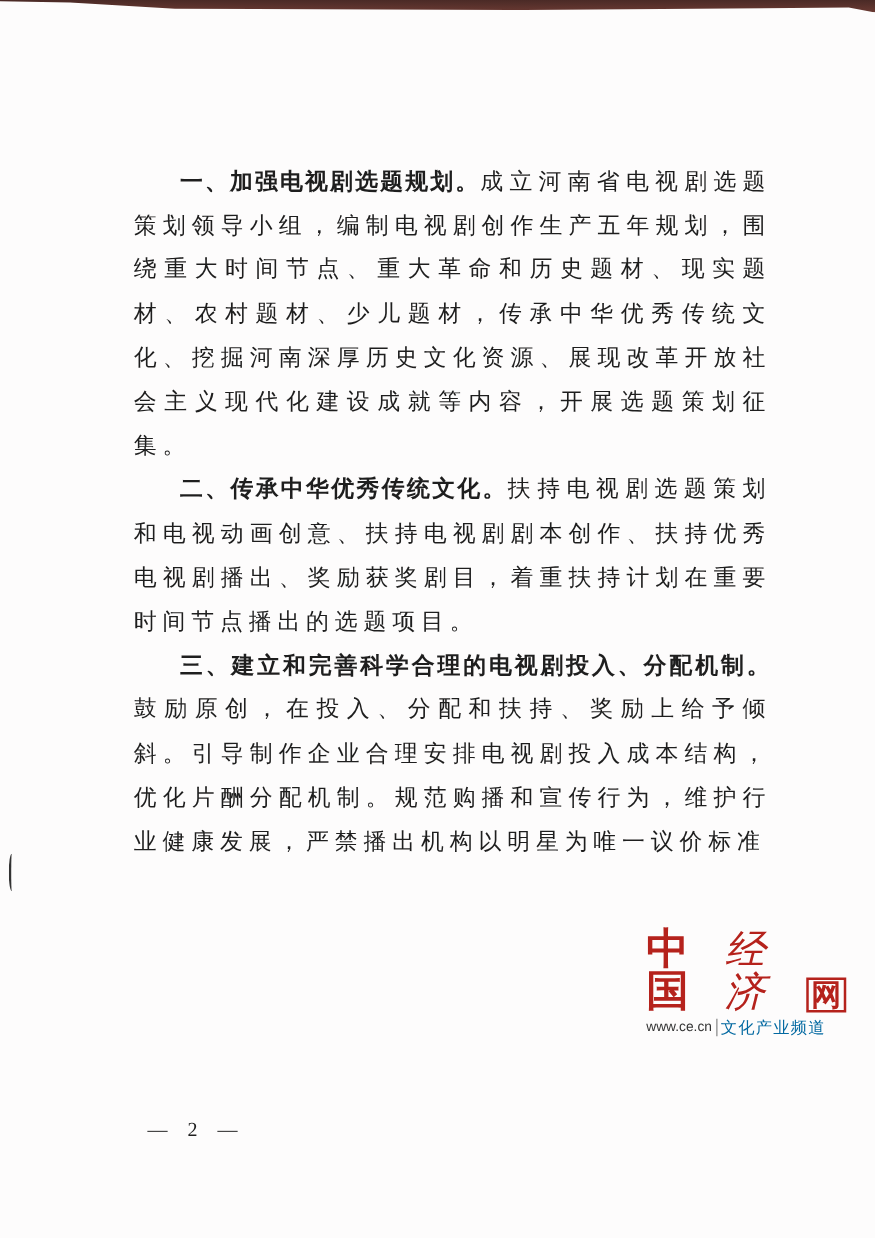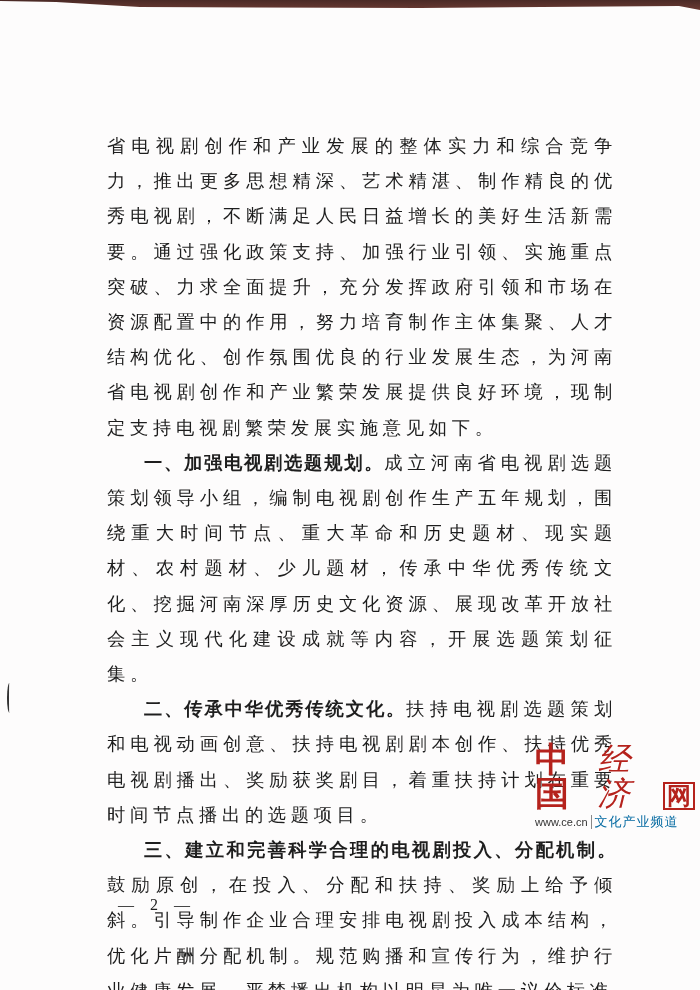--- a/index.html
+++ b/index.html
@@ -25,42 +25,39 @@
     margin:0; font-size:18.3px; line-height:35.2px;
     letter-spacing:4.7px; text-align:justify; text-align-last:left;
   }
   .para.indent { text-indent:37px; }
   .para .heading { font-family:"DejaVu Sans","Liberation Sans",sans-serif; font-weight:bold; letter-spacing:1.4px;margin-top:46px; }
   .page-number {
     position:absolute; left:118px; top:896px; font-size:16px; letter-spacing:6px;
     font-family:"Liberation Serif",serif;
   }
   .watermark {
-    position:absolute; left:535px; top:742px; width:160px;
+    position:absolute; left:517px; top:742px; width:160px;
     font-family:"DejaVu Sans",sans-serif;
   }
   .wm-logo { display:flex; align-items:flex-end; gap:2px; }
   .wm-zg { color:#b5221c; font-size:34px; font-weight:bold; line-height:34px; letter-spacing:-2px; }
   .wm-jj { color:#b5221c; font-size:32px; font-style:italic; line-height:34px; letter-spacing:-1px; }
   .wm-wang { color:#b5221c; font-size:24px; font-weight:bold; line-height:30px; border:2px solid #b5221c; padding:0 2px; margin-left:4px; height:24px; display:flex; align-items:center;}
   .wm-sub { display:flex; align-items:center; gap:3px; margin-top:3px;text-align:right; }
   .wm-url { font-size:11px; color:#333; font-family:"Liberation Sans",sans-serif; }
   .wm-sep { width:1px; height:14px; background:#888; }
   .wm-channel { font-size:13px; color:#0369a1; letter-spacing:1px; }
 </style>
 </head>
 <body>
 
 <div class="top-edge"></div>
 <div class="binding-mark"></div>
 
 <div class="page">
-  <p class="para">
-    <span>省电视剧创作和产业发展的整体实力和综合竞争力，推出更多思想精深、艺术精湛、制作精良的优秀电视剧，不断满足人民日益增长的美好生活新需要。通过强化政策支持、加强行业引领、实施重点突破、力求全面提升，充分发挥政府引领和市场在资源配置中的作用，努力培育制作主体集聚、人才结构优化、创作氛围优良的行业发展生态，为河南省电视剧创作和产业繁荣发展提供良好环境，现制定支持电视剧繁荣发展实施意见如下。</span>
-  </p>
   <p class="para indent">
     <span class="heading">一、加强电视剧选题规划。</span><span>成立河南省电视剧选题策划领导小组，编制电视剧创作生产五年规划，围绕重大时间节点、重大革命和历史题材、现实题材、农村题材、少儿题材，传承中华优秀传统文化、挖掘河南深厚历史文化资源、展现改革开放社会主义现代化建设成就等内容，开展选题策划征集。</span>
   </p>
   <p class="para indent">
     <span class="heading">二、传承中华优秀传统文化。</span><span>扶持电视剧选题策划和电视动画创意、扶持电视剧剧本创作、扶持优秀电视剧播出、奖励获奖剧目，着重扶持计划在重要时间节点播出的选题项目。</span>
   </p>
   <p class="para indent">
     <span class="heading">三、建立和完善科学合理的电视剧投入、分配机制。</span><span>鼓励原创，在投入、分配和扶持、奖励上给予倾斜。引导制作企业合理安排电视剧投入成本结构，优化片酬分配机制。规范购播和宣传行为，维护行业健康发展，严禁播出机构以明星为唯一议价标准</span>
   </p>
 

